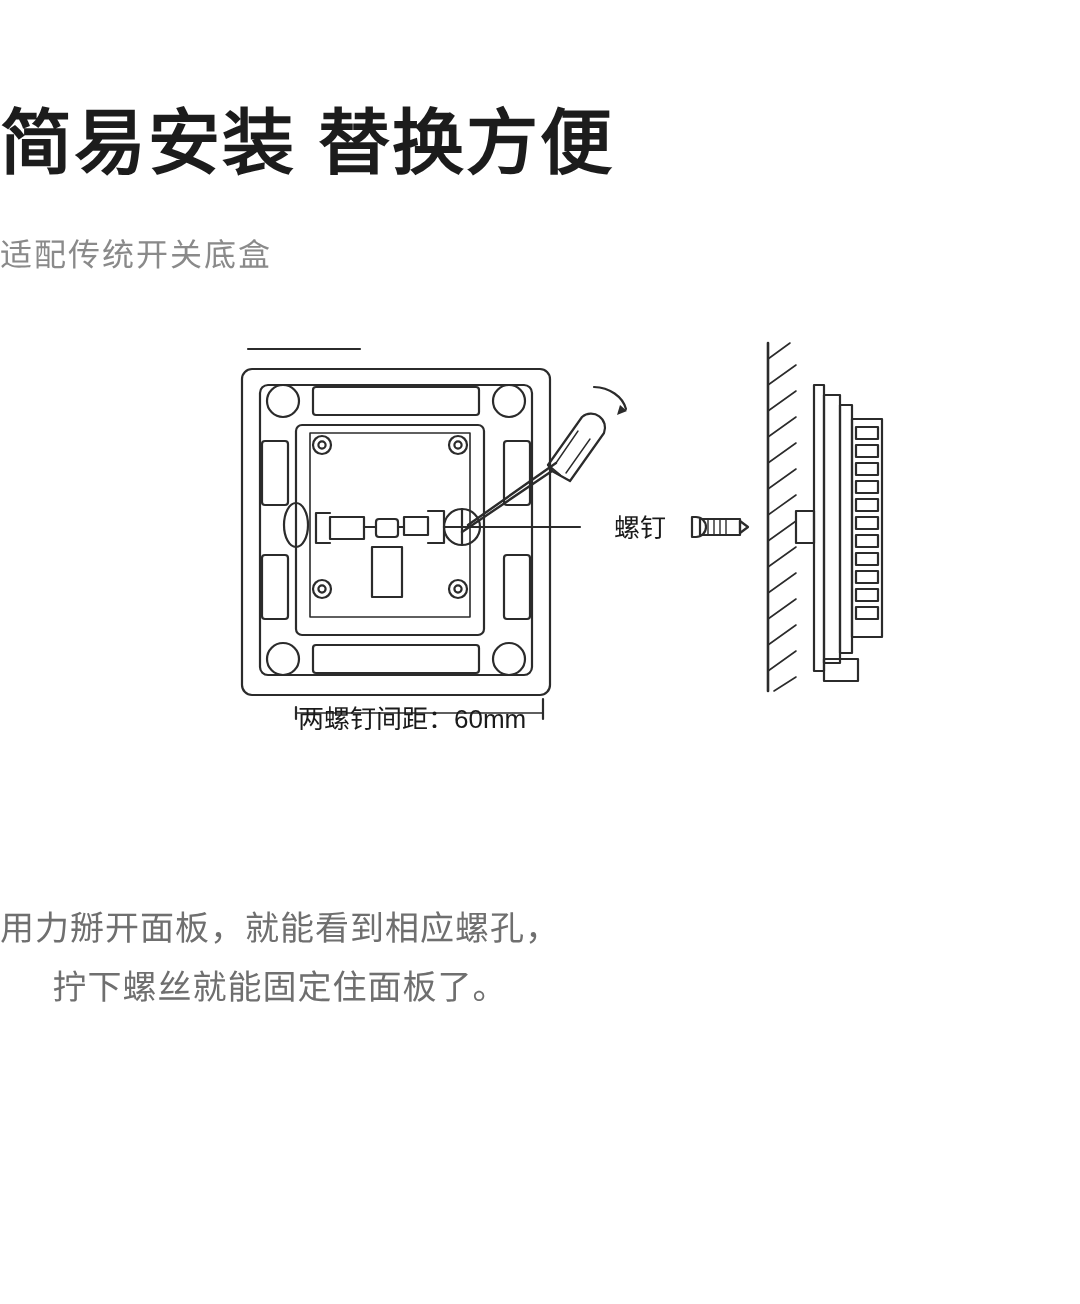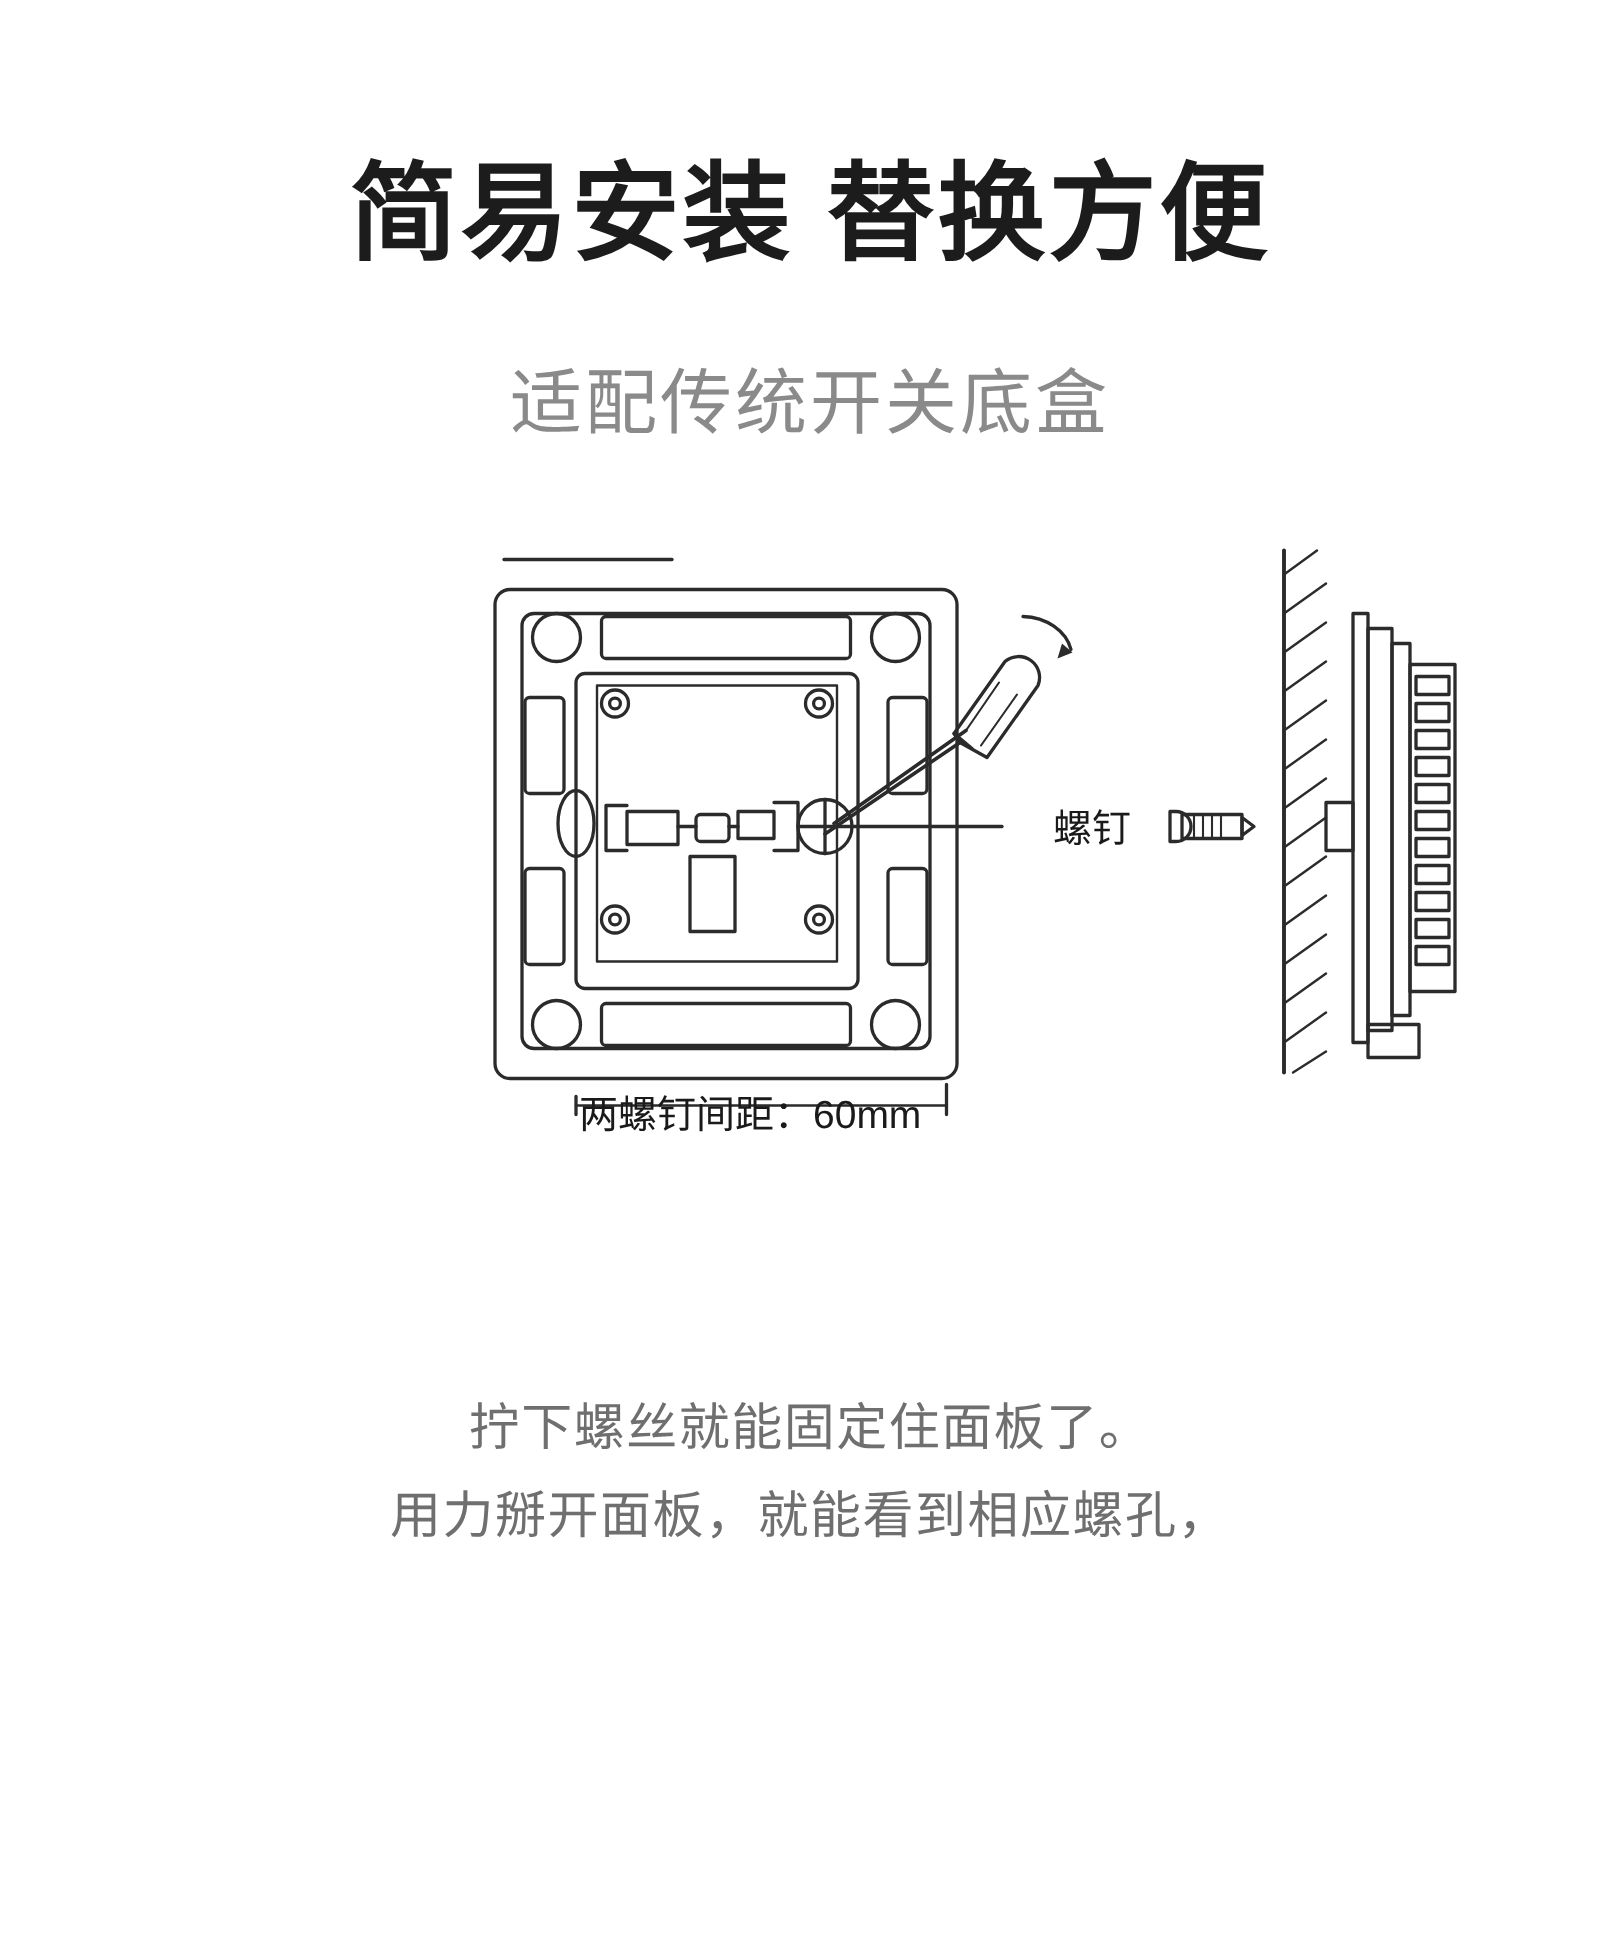--- a/index.html
+++ b/index.html
@@ -13,34 +13,34 @@
     position: relative;
     font-family: "Liberation Sans", "DejaVu Sans", sans-serif;
     color: #1a1a1a;
     overflow: hidden;
   }
   .page {
     position: absolute;
     inset: 0;
     display: flex;
     flex-direction: column;
-    align-items: center;
+    align-items: flex-start;
   }
   .headline {
     margin-top: 104px;
     font-size: 72px;
     font-weight: 700;
     letter-spacing: 2px;
     line-height: 1.1;
     color: #1c1c1c;
     text-align: center;
   }
   .subhead {
     margin-top: 46px;
-    font-size: 48px;
+    font-size: 32px;
     font-weight: 400;
     letter-spacing: 2px;
     color: #8a8a8a;
     text-align: center;
   }
   .diagram-wrap {
     margin-top: 66px;
     width: 904px;
     height: 430px;
     position: relative;
@@ -183,17 +183,17 @@
         <line x1="296" y1="372" x2="543" y2="372" stroke-width="1.6"></line>
 
       </g>
 
       <text x="614" y="196" font-family="Liberation Sans, sans-serif" font-size="26" fill="#1a1a1a">螺钉</text>
       <text x="298" y="387" font-family="Liberation Sans, sans-serif" font-size="26" fill="#1a1a1a">两螺钉间距：60mm</text>
     </svg>
   </div>
 
   <div class="caption">
+    <div>用力掰开面板，就能看到相应螺孔，</div>
     <div>拧下螺丝就能固定住面板了。</div>
-    <div>用力掰开面板，就能看到相应螺孔，</div>
   </div>
 
 </div>
 
 </body></html>

